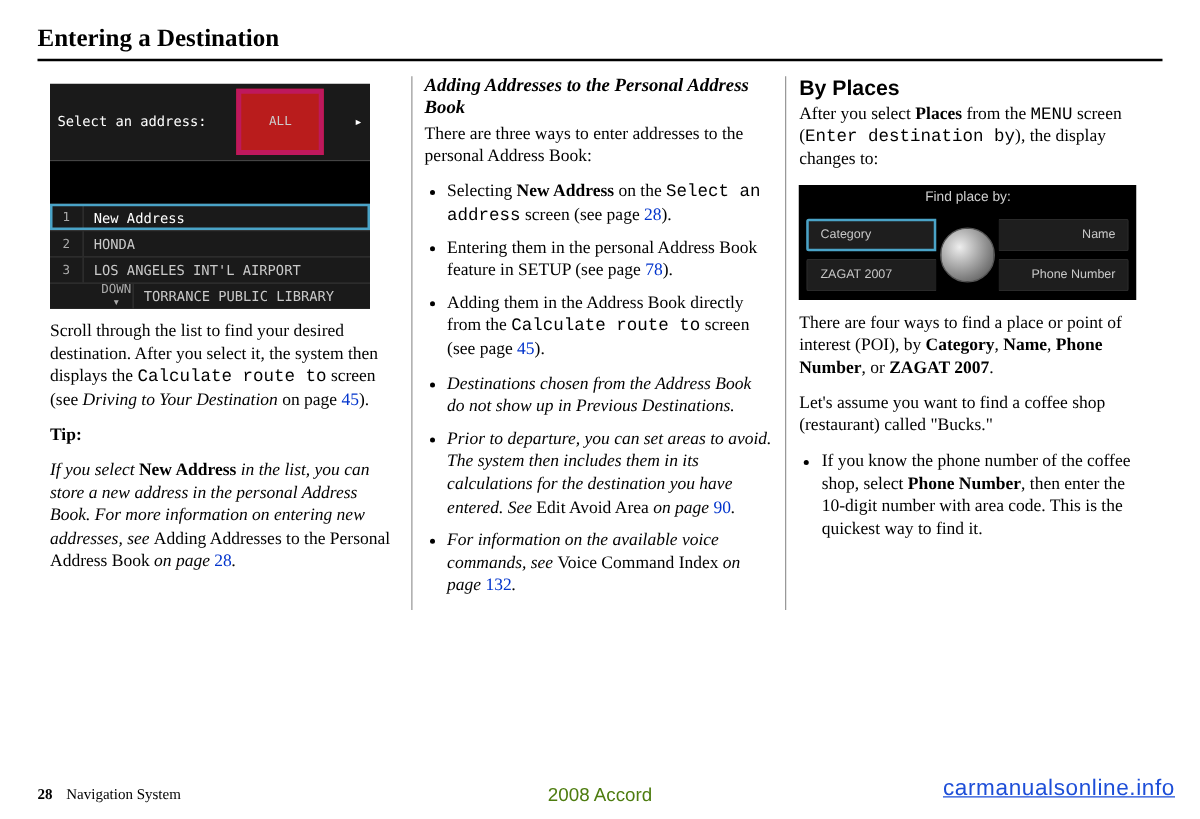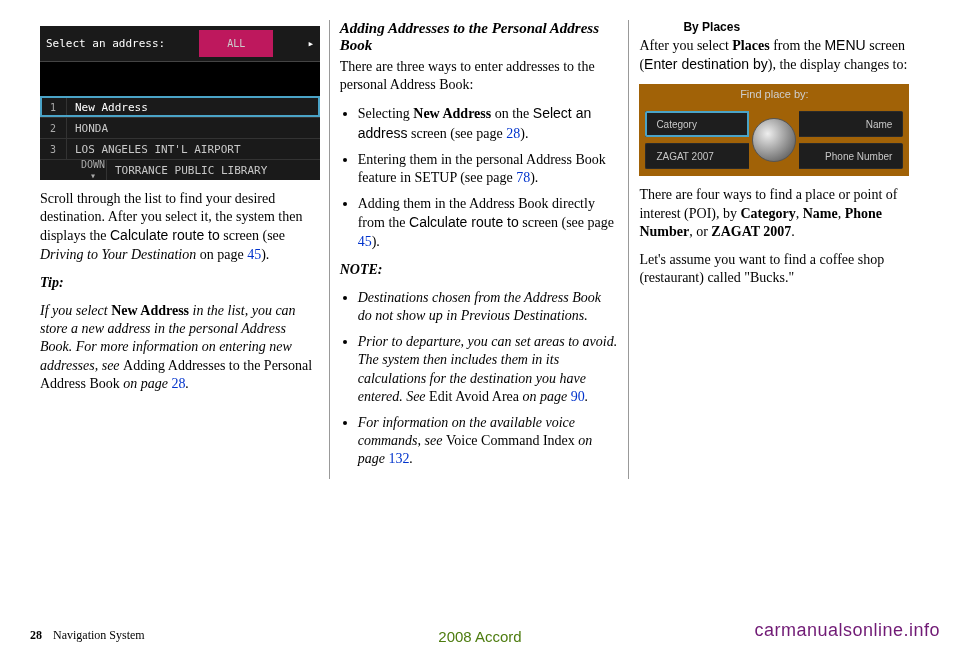--- a/index.html
+++ b/index.html
@@ -37,53 +37,52 @@
     }
     p { margin: 0 0 10px 0; line-height: 1.3; }
     .section-title-italic {
       font-weight: bold;
       font-style: italic;
       font-size: 15px;
       margin-bottom: 4px;
     }
     .section-title-bold {
       font-weight: bold;
-      font-size: 12px;
+      font-size: 17px;
       margin-bottom: 2px;
       font-family: Arial, sans-serif;
-      margin-left: 44px;
     }
     ul { margin: 0 0 10px 0; padding-left: 18px; }
     li { margin-bottom: 8px; line-height: 1.3; }
-    .tip { font-style: italic; font-weight: bold; }
+    .tip { font-weight: bold; }
     .note-label { font-style: italic; font-weight: bold; }
     .italic { font-style: italic; }
     .bold { font-weight: bold; }
-    .sans { font-family: Liberation Sans, sans-serif; }
+    .sans { font-family: Liberation Mono, monospace; }
     .link { color: #0033cc; }
     
     .nav-screen1 {
-      width: 280px;
+      width: 256px;
       margin: 6px 0 10px 0;
       background: #1a1a1a;
       font-family: monospace;
       font-size: 11px;
       color: #fff;
     }
     .nav-screen1 .top {
       padding: 4px 6px;
       display: flex;
       align-items: center;
       justify-content: space-between;
       border-bottom: 1px solid #444;
     }
     .nav-screen1 .all-badge {
-      background: #be185d;
-      border: 6px solid #be185d;
-      padding: 2px 22px;
+      background: #b91c1c;
+      border: 4px solid #be185d;
+      padding: 17px 22px;
       color: #ccc;
       font-size: 10px;
     }
     .nav-screen1 .blank {
       height: 34px;
       background: #000;
     }
     .nav-screen1 .list {
       background: #1a1a1a;
     }
@@ -115,21 +114,21 @@
     }
     .nav-screen1 .down {
       font-size: 8px;
       color:#999;
       margin-left:40px;
     }
     
     .nav-screen2 {
       width: 270px;
       margin: 8px 0 10px 0;
-      background: #a16207;
+      background: #000000;
       font-family: Arial, sans-serif;
       color: #c8c8c8;
       font-size: 11px;
       padding-bottom: 6px;
     }
     .nav-screen2 .title {
       text-align: center;
       padding: 4px 0 10px 0;
       color: #cfcfcf;
     }
@@ -175,30 +174,32 @@
       left: 50%;
       transform: translateX(-50%);
       color: #4d7c0f;
       font-family: Arial, sans-serif;
       font-size: 15px;
     }
     .watermark {
       position: absolute;
       right: 20px;
       bottom: 14px;
-      color: #701a75;
+      color: #1d4ed8;
       font-family: Arial, sans-serif;
       font-size: 18px;
       letter-spacing: 0.5px;
+      text-decoration: underline;
     }
   </style>
 </head>
 <body>
 
 <div class="page">
+  <div class="page-header">Entering a Destination</div>
 
   <div class="columns">
 
     <div class="col">
 
       <div class="nav-screen1">
         <div class="top">
           <span>Select an address:</span>
           <span class="all-badge">ALL</span>
           <span>▸</span>
@@ -241,21 +242,20 @@
         <li>
           <span>Selecting </span><span class="bold">New Address</span><span> on the </span><span class="sans">Select an address</span><span> screen (see page </span><span class="link">28</span><span>).</span>
         </li>
         <li>
           <span>Entering them in the personal Address Book feature in SETUP (see page </span><span class="link">78</span><span>).</span>
         </li>
         <li>
           <span>Adding them in the Address Book directly from the </span><span class="sans">Calculate route to</span><span> screen (see page </span><span class="link">45</span><span>).</span>
         </li>
       </ul>
-      <p class="note-label">NOTE:</p>
       <ul class="italic">
         <li>Destinations chosen from the Address Book do not show up in Previous Destinations.</li>
         <li>
           <span>Prior to departure, you can set areas to avoid. The system then includes them in its calculations for the destination you have entered. See </span><span style="font-style:normal">Edit Avoid Area</span><span> on page </span><span class="link" style="font-style:normal">90</span><span>.</span>
         </li>
         <li>
           <span>For information on the available voice commands, see </span><span style="font-style:normal">Voice Command Index</span><span> on page </span><span class="link" style="font-style:normal">132</span><span>.</span>
         </li>
       </ul>
     </div>
@@ -276,20 +276,25 @@
           <div class="cell right">Phone Number</div>
         </div>
       </div>
 
       <p>
         <span>There are four ways to find a place or point of interest (POI), by </span><span class="bold">Category</span><span>, </span><span class="bold">Name</span><span>, </span><span class="bold">Phone Number</span><span>, or </span><span class="bold">ZAGAT 2007</span><span>.</span>
       </p>
 
       <p>Let's assume you want to find a coffee shop (restaurant) called "Bucks."</p>
 
+      <ul>
+        <li>
+          <span>If you know the phone number of the coffee shop, select </span><span class="bold">Phone Number</span><span>, then enter the 10-digit number with area code. This is the quickest way to find it.</span>
+        </li>
+      </ul>
     </div>
   </div>
 </div>
 
 <div class="footer">
   <span class="pagenum">28</span>
   <span style="margin-left:8px;text-align:right;">Navigation System</span>
   <span class="center">2008  Accord</span>
 </div>
 <div class="watermark">carmanualsonline.info</div>

